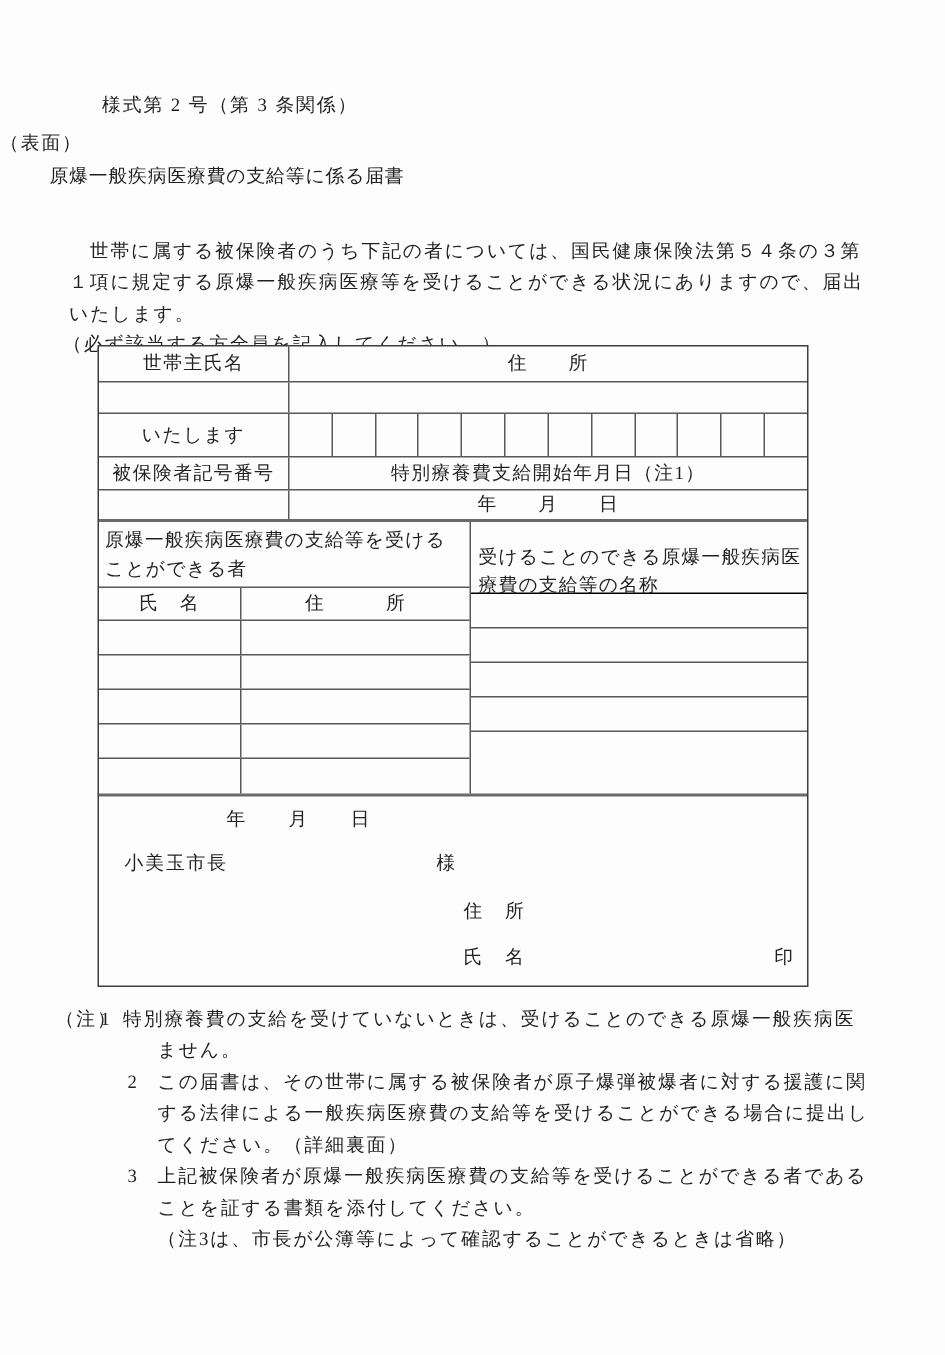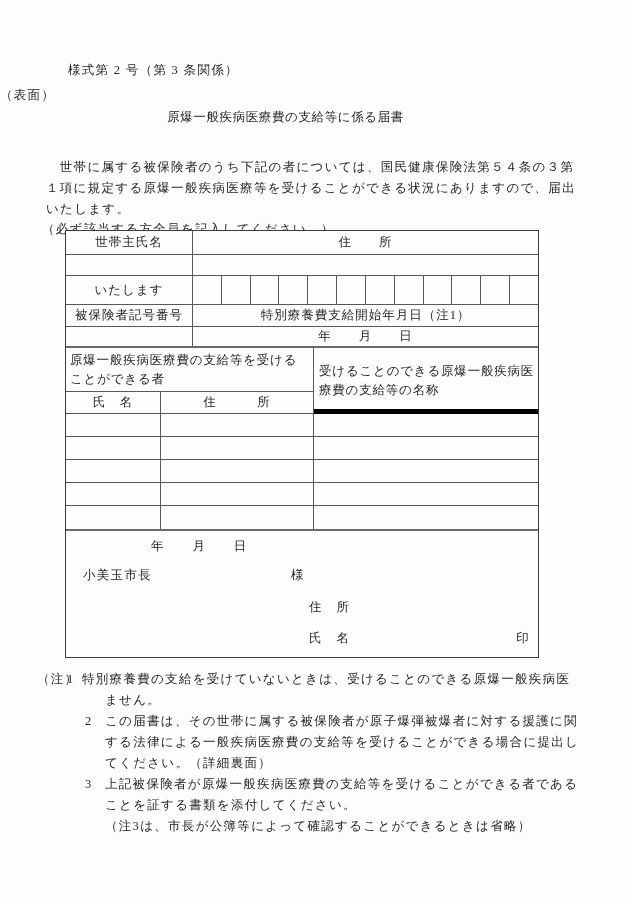--- a/index.html
+++ b/index.html
@@ -9,21 +9,21 @@
     font-family:"Liberation Serif","DejaVu Serif",serif;
     color:#1f1f1f;
     font-size:12.5px;
     letter-spacing:1.3px;
     position:relative;
     overflow:hidden;
   }
   .page{position:absolute;inset:0;}
   .form-number{position:absolute;left:68px;top:62px;}
   .side-label{position:absolute;left:0;top:87px;width:539px;}
-  .doc-title{position:absolute;left:33px;top:109px;width:505px;text-align:center;letter-spacing:0.6px;}
+  .doc-title{position:absolute;left:33px;top:109px;width:505px;text-align:left;letter-spacing:0.6px;}
   .intro{position:absolute;left:46px;top:157px;width:548px;line-height:21px;white-space:pre-line;letter-spacing:1.3px;}
   .fill-note{position:absolute;left:42px;top:219px;width:548px;line-height:21px;}
 
   
   .form-table{
     position:absolute;left:65px;top:230px;width:472px;
     border:1.5px solid #3d3d3d;
     box-sizing:content-box;
     background:#fdfdfd;
   }
@@ -38,21 +38,21 @@
   .pn-box{flex:1;border-left:1px solid #585858;}
   .pn-box:first-child{border-left:none;}
 
   .sectionB{display:flex;width:100%;border-bottom:2px solid #6a6a6a;}
   .colL{width:247px;flex:none;}
   .colR{flex:1;border-left:1px solid #585858;}
   .eligible-header{height:44px;border-bottom:1px solid #585858;padding:3px 2px 0 4px;line-height:19px;white-space:pre-line;letter-spacing:0.8px;}
   .subhead{display:flex;height:22px;border-bottom:1px solid #585858;}
   .cn{width:95px;flex:none;border-right:1px solid #585858;display:flex;align-items:center;justify-content:center;letter-spacing:1px;}
   .ca{flex:1;display:flex;align-items:center;justify-content:center;letter-spacing:1px;}
-  .benefit-header{height:66px;border-bottom:5px solid #000000;padding:14px 2px 0 5px;line-height:19px;white-space:pre-line;letter-spacing:0.8px;}
+  .benefit-header{height:48px;border-bottom:1px solid #000000;padding:14px 2px 0 5px;line-height:19px;white-space:pre-line;letter-spacing:0.8px;}
   .prow{display:flex;height:23px;border-bottom:1px solid #585858;}
   .prow:last-child{border-bottom:none;}
   .prow .pc1{width:95px;flex:none;border-right:1px solid #585858;}
   .prow .pc2{flex:1;}
   .prow.r{height:23px;}
 
   .sectionC{position:relative;height:126px;width:100%;}
   .sig-date{position:absolute;left:85px;top:7px;}
   .sig-mayor{position:absolute;left:17px;top:36px;}
   .sig-sama{position:absolute;left:225px;top:36px;}

